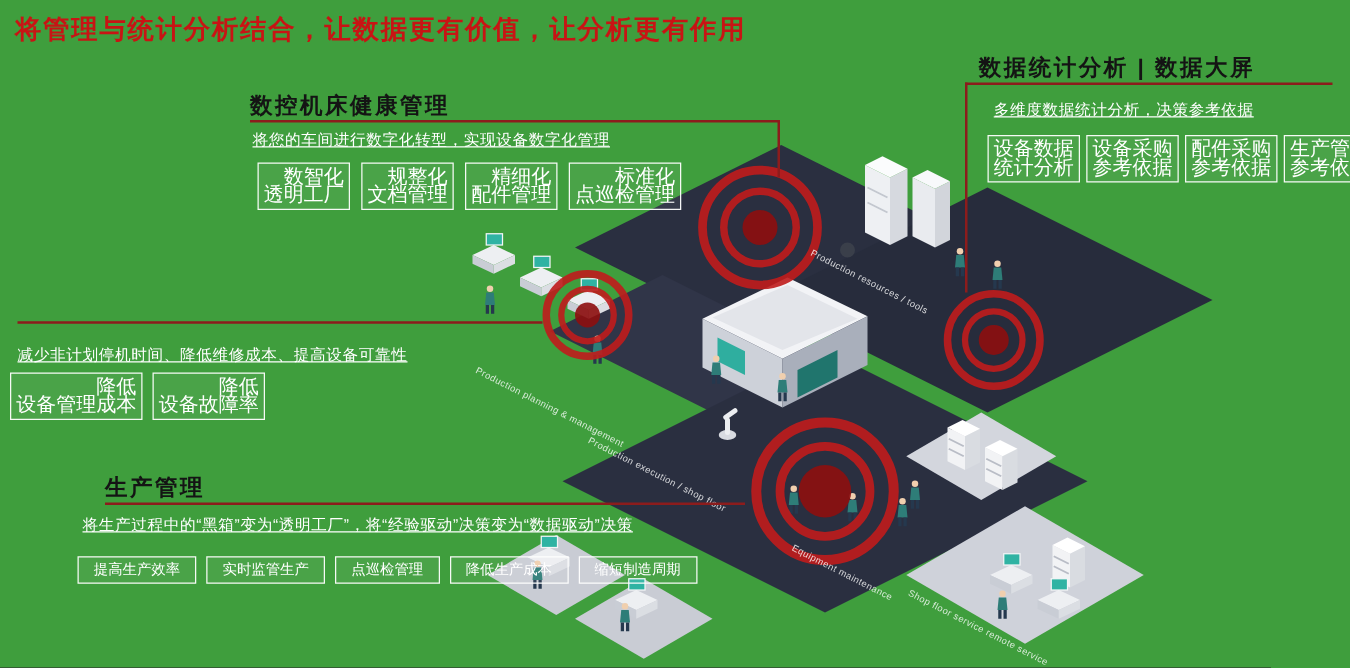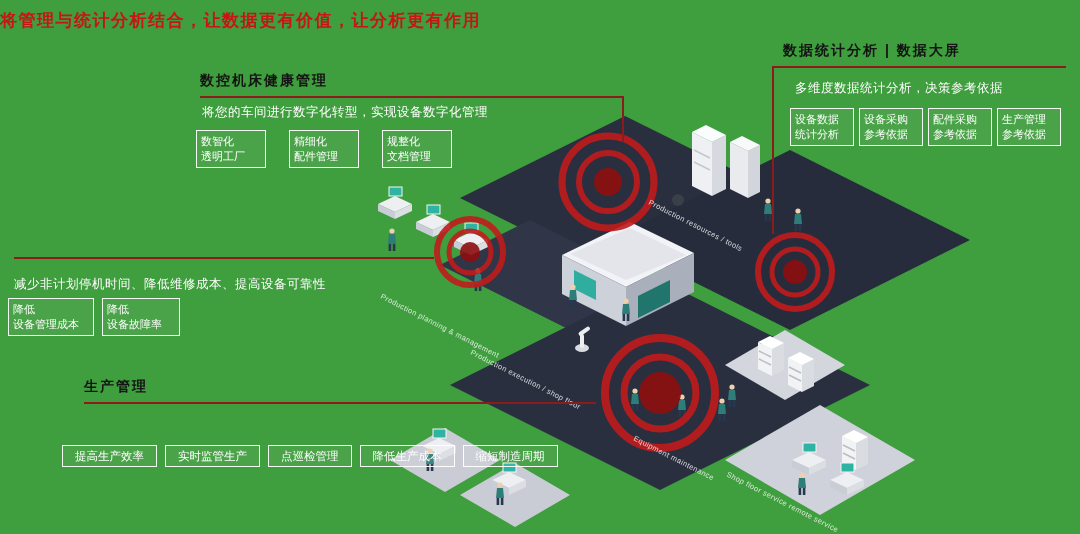--- a/index.html
+++ b/index.html
@@ -1,30 +1,30 @@
 <!DOCTYPE html>
 <html><head>
 <meta charset="utf-8">
 <style>
   * { margin:0; padding:0; box-sizing:border-box; }
   html,body { background:#2f2f2f; }
   body { font-family:"Liberation Sans","DejaVu Sans",sans-serif; }
   .stage { position:relative; width:1080px; height:534px; background:#3f9e3d; overflow:hidden; }
 
-  .tagline { position:absolute; left:0; top:9px; font-size:17px; font-weight:bold;
+  .tagline { position:absolute; left:12px; top:9px; font-size:21px; font-weight:bold;
              color:#c81414; letter-spacing:1.5px;font-family:Liberation Serif, serif; }
 
-  .sec-title { position:absolute; font-size:14px; font-weight:bold; color:#141414; letter-spacing:2px;text-align:center; }
-  .sec-sub   { position:absolute; font-size:12.5px; color:#ffffff; letter-spacing:0.5px; }
+  .sec-title { position:absolute; font-size:18px; font-weight:bold; color:#141414; letter-spacing:2px;text-align:center; }
+  .sec-sub   { position:absolute; font-size:12.5px; color:#ffffff; letter-spacing:0.5px;text-decoration:underline; }
 
   .line { position:absolute; background:#8c1c1c; }
 
   .box-row { position:absolute; display:flex; }
-  .pill { border:1px solid rgba(255,255,255,.95); color:#fff; text-align:left;
-          font-size:11px; line-height:15px; padding:3px 4px; background:rgba(255,255,255,.06); }
+  .pill { border:1px solid rgba(255,255,255,.95); color:#fff; text-align:right;
+          font-size:16px; line-height:15px; padding:3px 4px; background:rgba(255,255,255,.06); }
   .pill div { white-space:nowrap; }
   .prod-pill { border:1px solid rgba(255,255,255,.95); color:#fff; text-align:right;
                font-size:11.5px; line-height:20px; height:22px; padding:0 12px;
                background:rgba(255,255,255,.06); white-space:nowrap; }
 
   .scene { position:absolute; left:330px; top:100px; }
   .floor-label { fill:#ffffff; opacity:.8; font-size:7.5px; letter-spacing:.4px;
                  font-family:"Liberation Sans","DejaVu Sans",sans-serif; }
 </style>
 </head>
@@ -170,32 +170,36 @@
 
   <div class="line" style="left:200px;top:96px;width:424px;height:2px"></div>
   <div class="line" style="left:622px;top:96px;width:2px;height:46px"></div>
   <div class="line" style="left:772px;top:66px;width:294px;height:2px"></div>
   <div class="line" style="left:772px;top:66px;width:2px;height:168px"></div>
   <div class="line" style="left:14px;top:257px;width:420px;height:2px"></div>
   <div class="line" style="left:84px;top:402px;width:512px;height:2px"></div>
 
   <div class="sec-title" style="left:200px;top:72px">数控机床健康管理</div>
   <div class="sec-sub" style="left:202px;top:104px">将您的车间进行数字化转型，实现设备数字化管理</div>
-  <div class="box-row" style="left:196px;top:130px;gap:23px">
+  <div class="box-row" style="left:206px;top:130px;gap:9px">
     <div class="pill" style="min-width:70px">
       <div>数智化</div>
       <div>透明工厂</div>
     </div>
     <div class="pill" style="min-width:70px">
+      <div>规整化</div>
+      <div>文档管理</div>
+    </div>
+    <div class="pill" style="min-width:70px">
       <div>精细化</div>
       <div>配件管理</div>
     </div>
     <div class="pill" style="min-width:70px">
-      <div>规整化</div>
-      <div>文档管理</div>
+      <div>标准化</div>
+      <div>点巡检管理</div>
     </div>
   </div>
 
   <div class="sec-title" style="left:783px;top:42px">数据统计分析 | 数据大屏</div>
   <div class="sec-sub" style="left:795px;top:80px">多维度数据统计分析，决策参考依据</div>
   <div class="box-row" style="left:790px;top:108px;gap:5px">
     <div class="pill" style="min-width:64px">
       <div>设备数据</div>
       <div>统计分析</div>
     </div>
@@ -219,20 +223,21 @@
       <div>降低</div>
       <div>设备管理成本</div>
     </div>
     <div class="pill" style="min-width:78px">
       <div>降低</div>
       <div>设备故障率</div>
     </div>
   </div>
 
   <div class="sec-title" style="left:84px;top:378px">生产管理</div>
+  <div class="sec-sub" style="left:66px;top:412px">将生产过程中的“黑箱”变为“透明工厂”，将“经验驱动”决策变为“数据驱动”决策</div>
   <div class="box-row" style="left:62px;top:445px;gap:8px">
     <div class="prod-pill">提高生产效率</div>
     <div class="prod-pill">实时监管生产</div>
     <div class="prod-pill">点巡检管理</div>
     <div class="prod-pill">降低生产成本</div>
     <div class="prod-pill">缩短制造周期</div>
   </div>
 
 </div>
 

